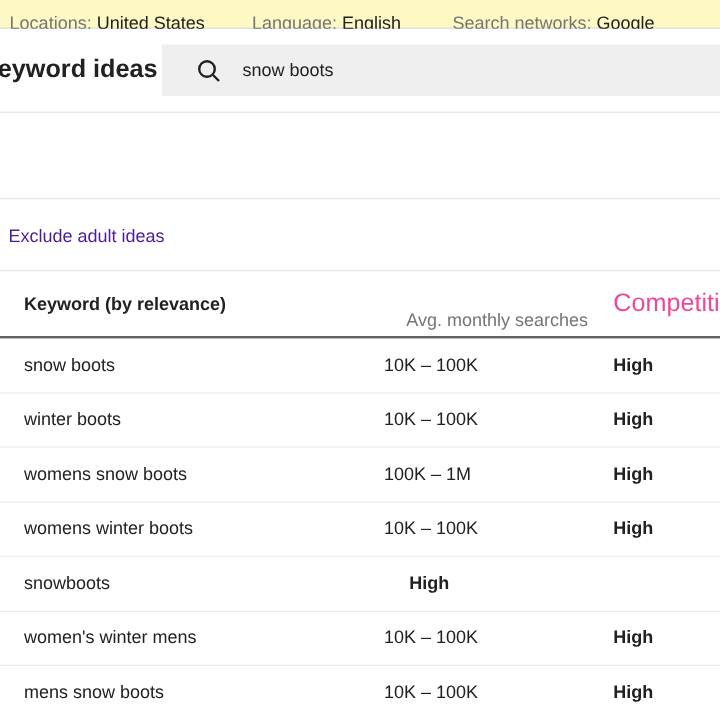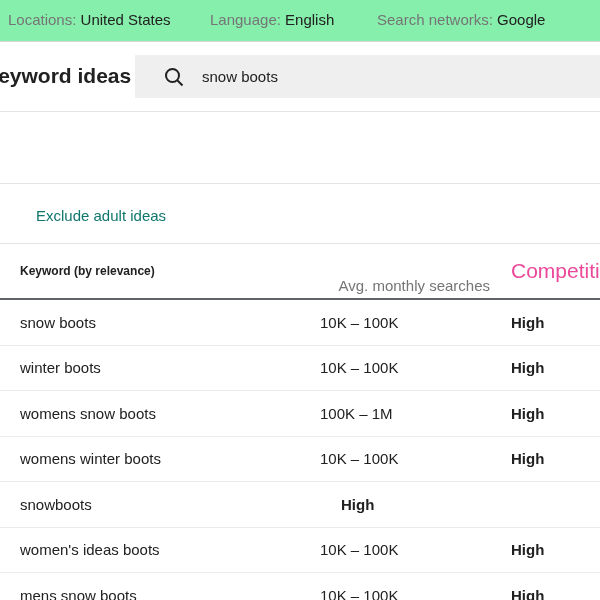--- a/index.html
+++ b/index.html
@@ -6,22 +6,22 @@
   html,body { background:#fff; }
   body { font-family:"Liberation Sans","DejaVu Sans",sans-serif; }
 
   .screen {
     position:relative; width:600px; height:600px;
     overflow:hidden; background:#fff;
   }
 
   
   .topbar {
-    position:relative; height:42px;
-    background:#86efac; border-bottom:1px solid #d8d8d8;
+    position:relative; height:24px;
+    background:#fef9c3; border-bottom:1px solid #d8d8d8;
   }
   .tb-item { position:absolute; top:11px; font-size:15px; white-space:nowrap; }
   .tb-item .tb-label { color:#757575; }
   .tb-item .tb-value { color:#212121; font-weight:500; }
   .tb-locations { left:8px; }
   .tb-language  { left:210px; }
   .tb-networks  { left:377px; }
 
   
   .page-header {
@@ -39,32 +39,32 @@
   }
   .search-box .sicon { margin-left:28px; display:flex; }
   .search-box .squery { margin-left:17px; font-size:15px; color:#212121; }
 
   
   .spacer-band { height:72px; background:#fff; border-bottom:1px solid #e3e3e3; }
 
   
   .filter-row { position:relative; height:59px; }
   .exclude-link {
-    position:absolute; left:36px; top:23px;
-    font-size:15px; color:#0f766e; text-decoration:none; cursor:pointer;
+    position:absolute; left:7px; top:23px;
+    font-size:15px; color:#4c1d95; text-decoration:none; cursor:pointer;
   }
 
   
   .ktable { width:100%; }
   .thead {
     height:57px; border-top:1px solid #e3e3e3; border-bottom:2px solid #5f6368;
     display:grid; grid-template-columns:1fr 170px 110px;
     align-items:center; padding-left:20px;
   }
-  .th-keyword { font-size:12px; font-weight:700; color:#212121; }
+  .th-keyword { font-size:15px; font-weight:700; color:#212121; }
   .th-searches { font-size:15px; color:#757575; text-align:right;margin-top:28px; }
   .th-competition { font-size:21px; color:#ec4899; padding-left:21px; white-space:nowrap; }
 
   .krow {
     height:45.5px; border-bottom:1px solid #ebebeb;
     display:grid; grid-template-columns:1fr 170px 110px;
     align-items:center; padding-left:20px;
     font-size:15px; color:#212121; cursor:pointer;
   }
   .krow .cell-searches { text-align:left; }
@@ -141,21 +141,21 @@
           <div class="cell-searches">10K – 100K</div>
           <div class="cell-competition">High</div>
         </div>
 
         <div class="krow">
           <div class="cell-keyword">snowboots</div>
           <div class="cell-competition">High</div>
         </div>
 
         <div class="krow">
-          <div class="cell-keyword">women's ideas boots</div>
+          <div class="cell-keyword">women's winter mens</div>
           <div class="cell-searches">10K – 100K</div>
           <div class="cell-competition">High</div>
         </div>
 
         <div class="krow">
           <div class="cell-keyword">mens snow boots</div>
           <div class="cell-searches">10K – 100K</div>
           <div class="cell-competition">High</div>
         </div>
       </div>

